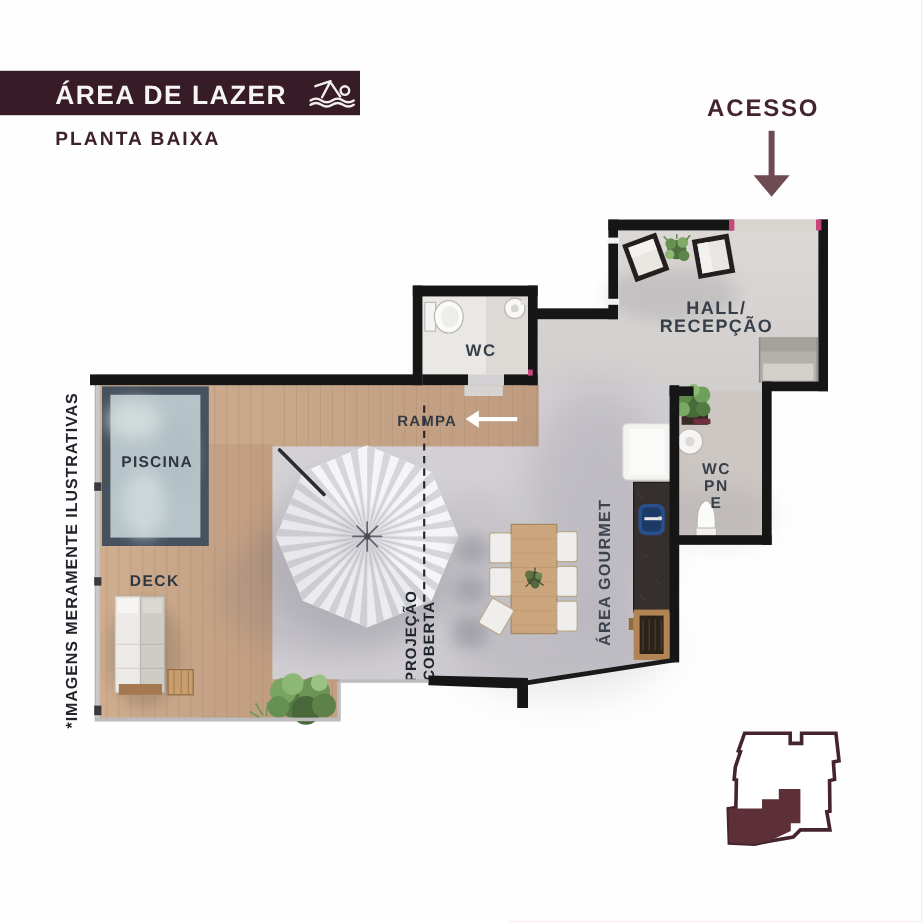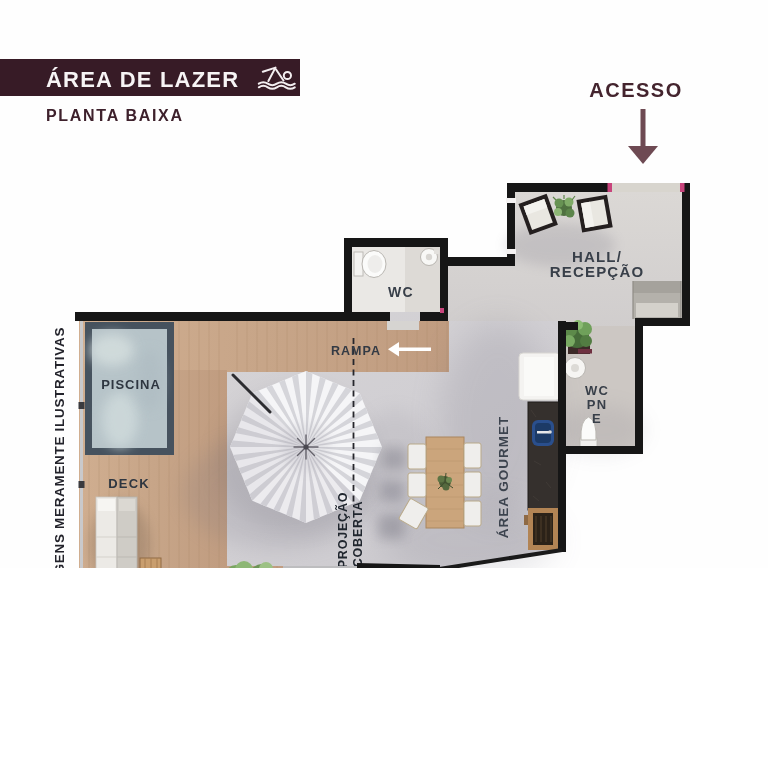--- a/index.html
+++ b/index.html
@@ -1,16 +1,16 @@
 <!DOCTYPE html>
 <html><head>
 <meta charset="utf-8">
 <style>
 html,body{margin:0;padding:0;background:#ffffff;}
-#page{position:relative;width:768px;height:568px;background:#f9a8d4;overflow:hidden;}
+#page{position:relative;width:768px;height:768px;background:#f9a8d4;overflow:hidden;}
 svg text{font-family:"Liberation Sans",sans-serif;}
 </style>
 </head>
 <body>
 <div id="page">
 <svg width="768" height="768" viewBox="0 0 768 768" xmlns="http://www.w3.org/2000/svg">
 <defs>
 <clipPath id="octclip">
           <polygon points="306.0,371.0 359.7,393.3 382.0,447.0 359.7,500.7 306.0,523.0 252.3,500.7 230.0,447.0 252.3,393.3"></polygon>
         </clipPath>

